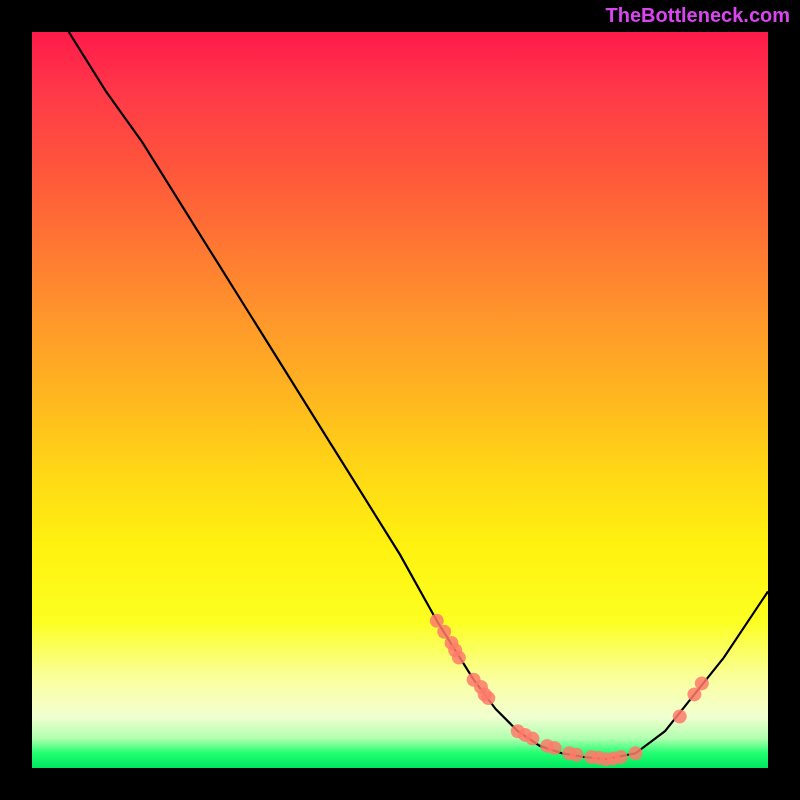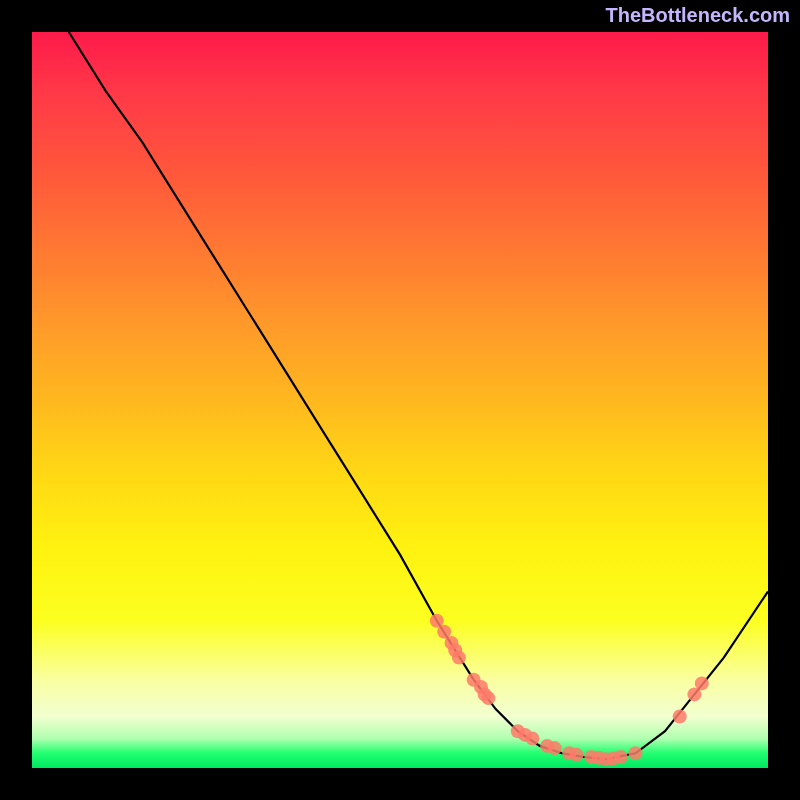--- a/index.html
+++ b/index.html
@@ -8,21 +8,21 @@
     height: 800px;
     background: #000;
     position: relative;
     font-family: Arial, sans-serif;
     overflow: hidden;
   }
   .watermark {
     position: absolute;
     top: 4px;
     right: 10px;
-    color: #c4b5fd;
+    color: #d946ef;
     font-size: 20px;
     font-weight: bold;
     z-index: 10;
   }
   .plot-area {
     position: absolute;
     left: 32px;
     top: 32px;
     width: 736px;
     height: 736px;

